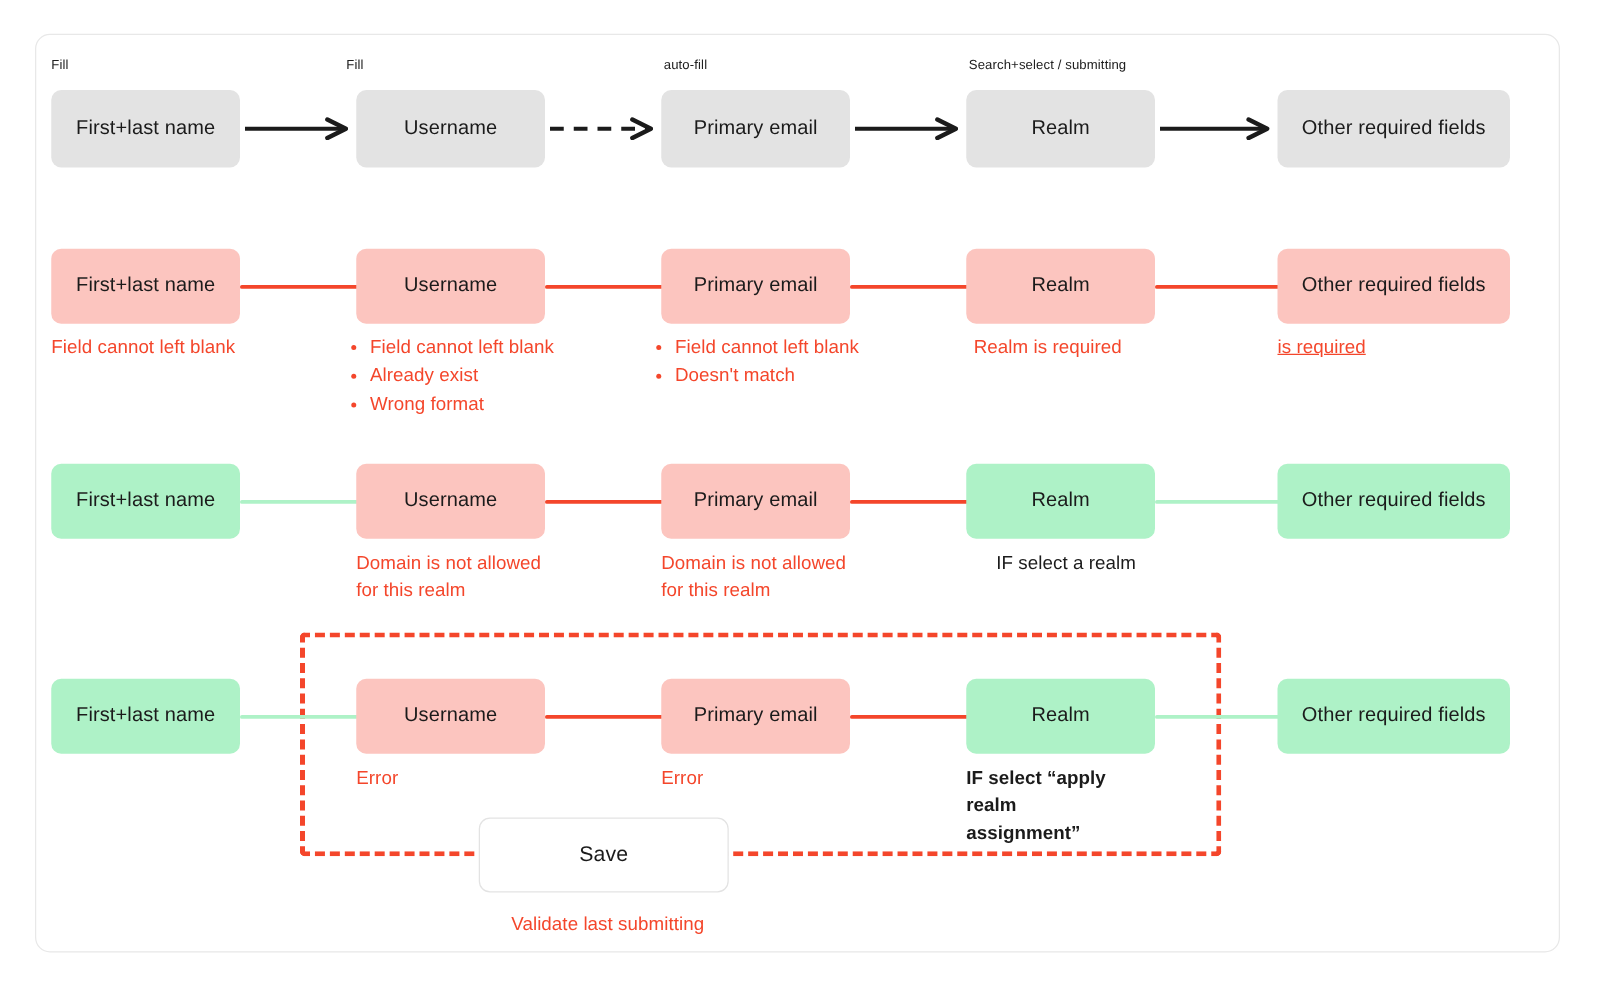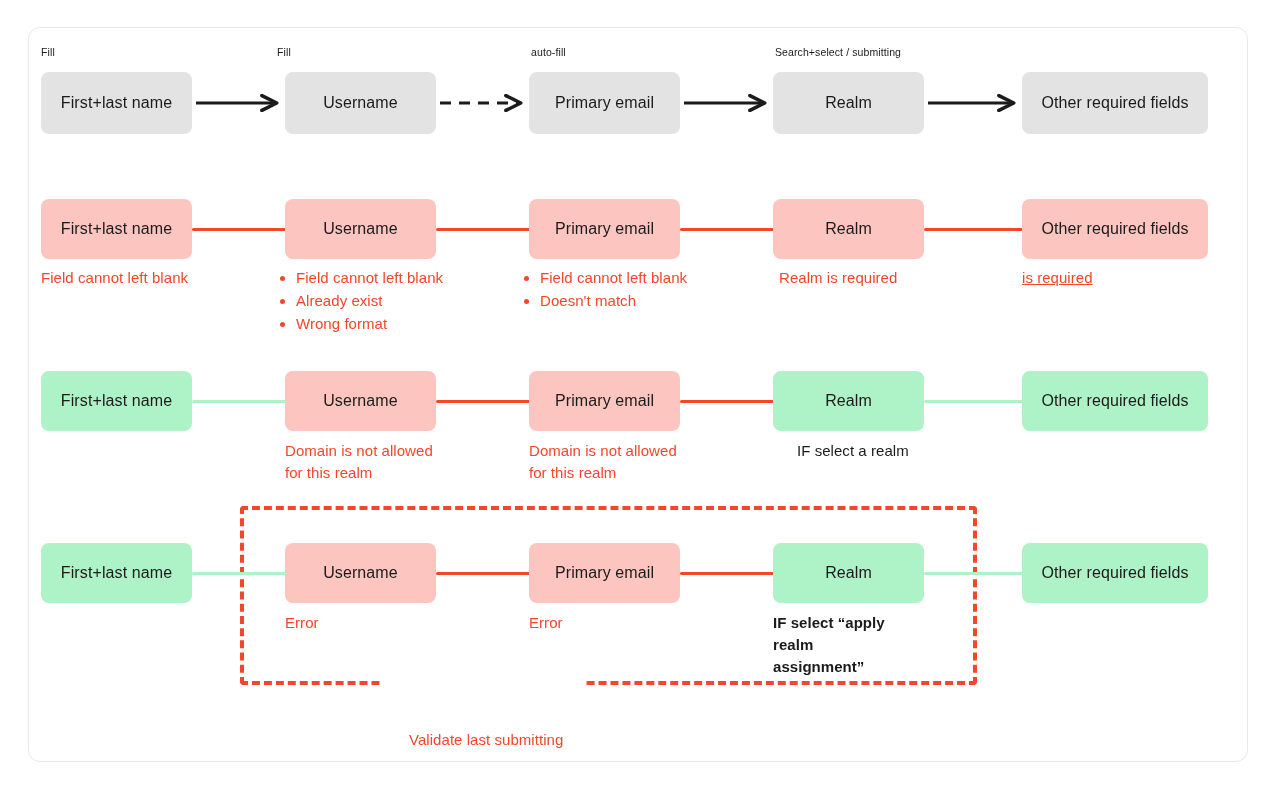--- a/index.html
+++ b/index.html
@@ -224,17 +224,18 @@
     <div class="node green" style="left:41px;  top:543px; width:151px; height:60px;">First+last name</div>
     <div class="node pink" style="left:285px; top:543px; width:151px; height:60px;">Username</div>
     <div class="node pink" style="left:529px; top:543px; width:151px; height:60px;">Primary email</div>
     <div class="node green" style="left:773px; top:543px; width:151px; height:60px;">Realm</div>
     <div class="node green" style="left:1022px;top:543px; width:186px; height:60px;">Other required fields</div>
 
     <div class="note err" style="left:285px; top:612px; width:152px;">Error</div>
     <div class="note err" style="left:529px; top:612px; width:152px;">Error</div>
     <div class="note dark" style="left:773px; top:612px; width:125px;font-weight:bold;">IF select “apply realm assignment”</div>
 
+    <div class="node btn" style="left:383px; top:654px; width:200px; height:60px;">Save</div>
 
     <div class="note err" style="left:409px; top:729px; width:240px;">Validate last submitting</div>
   </div>
 
 </div>
 
 </body></html>

